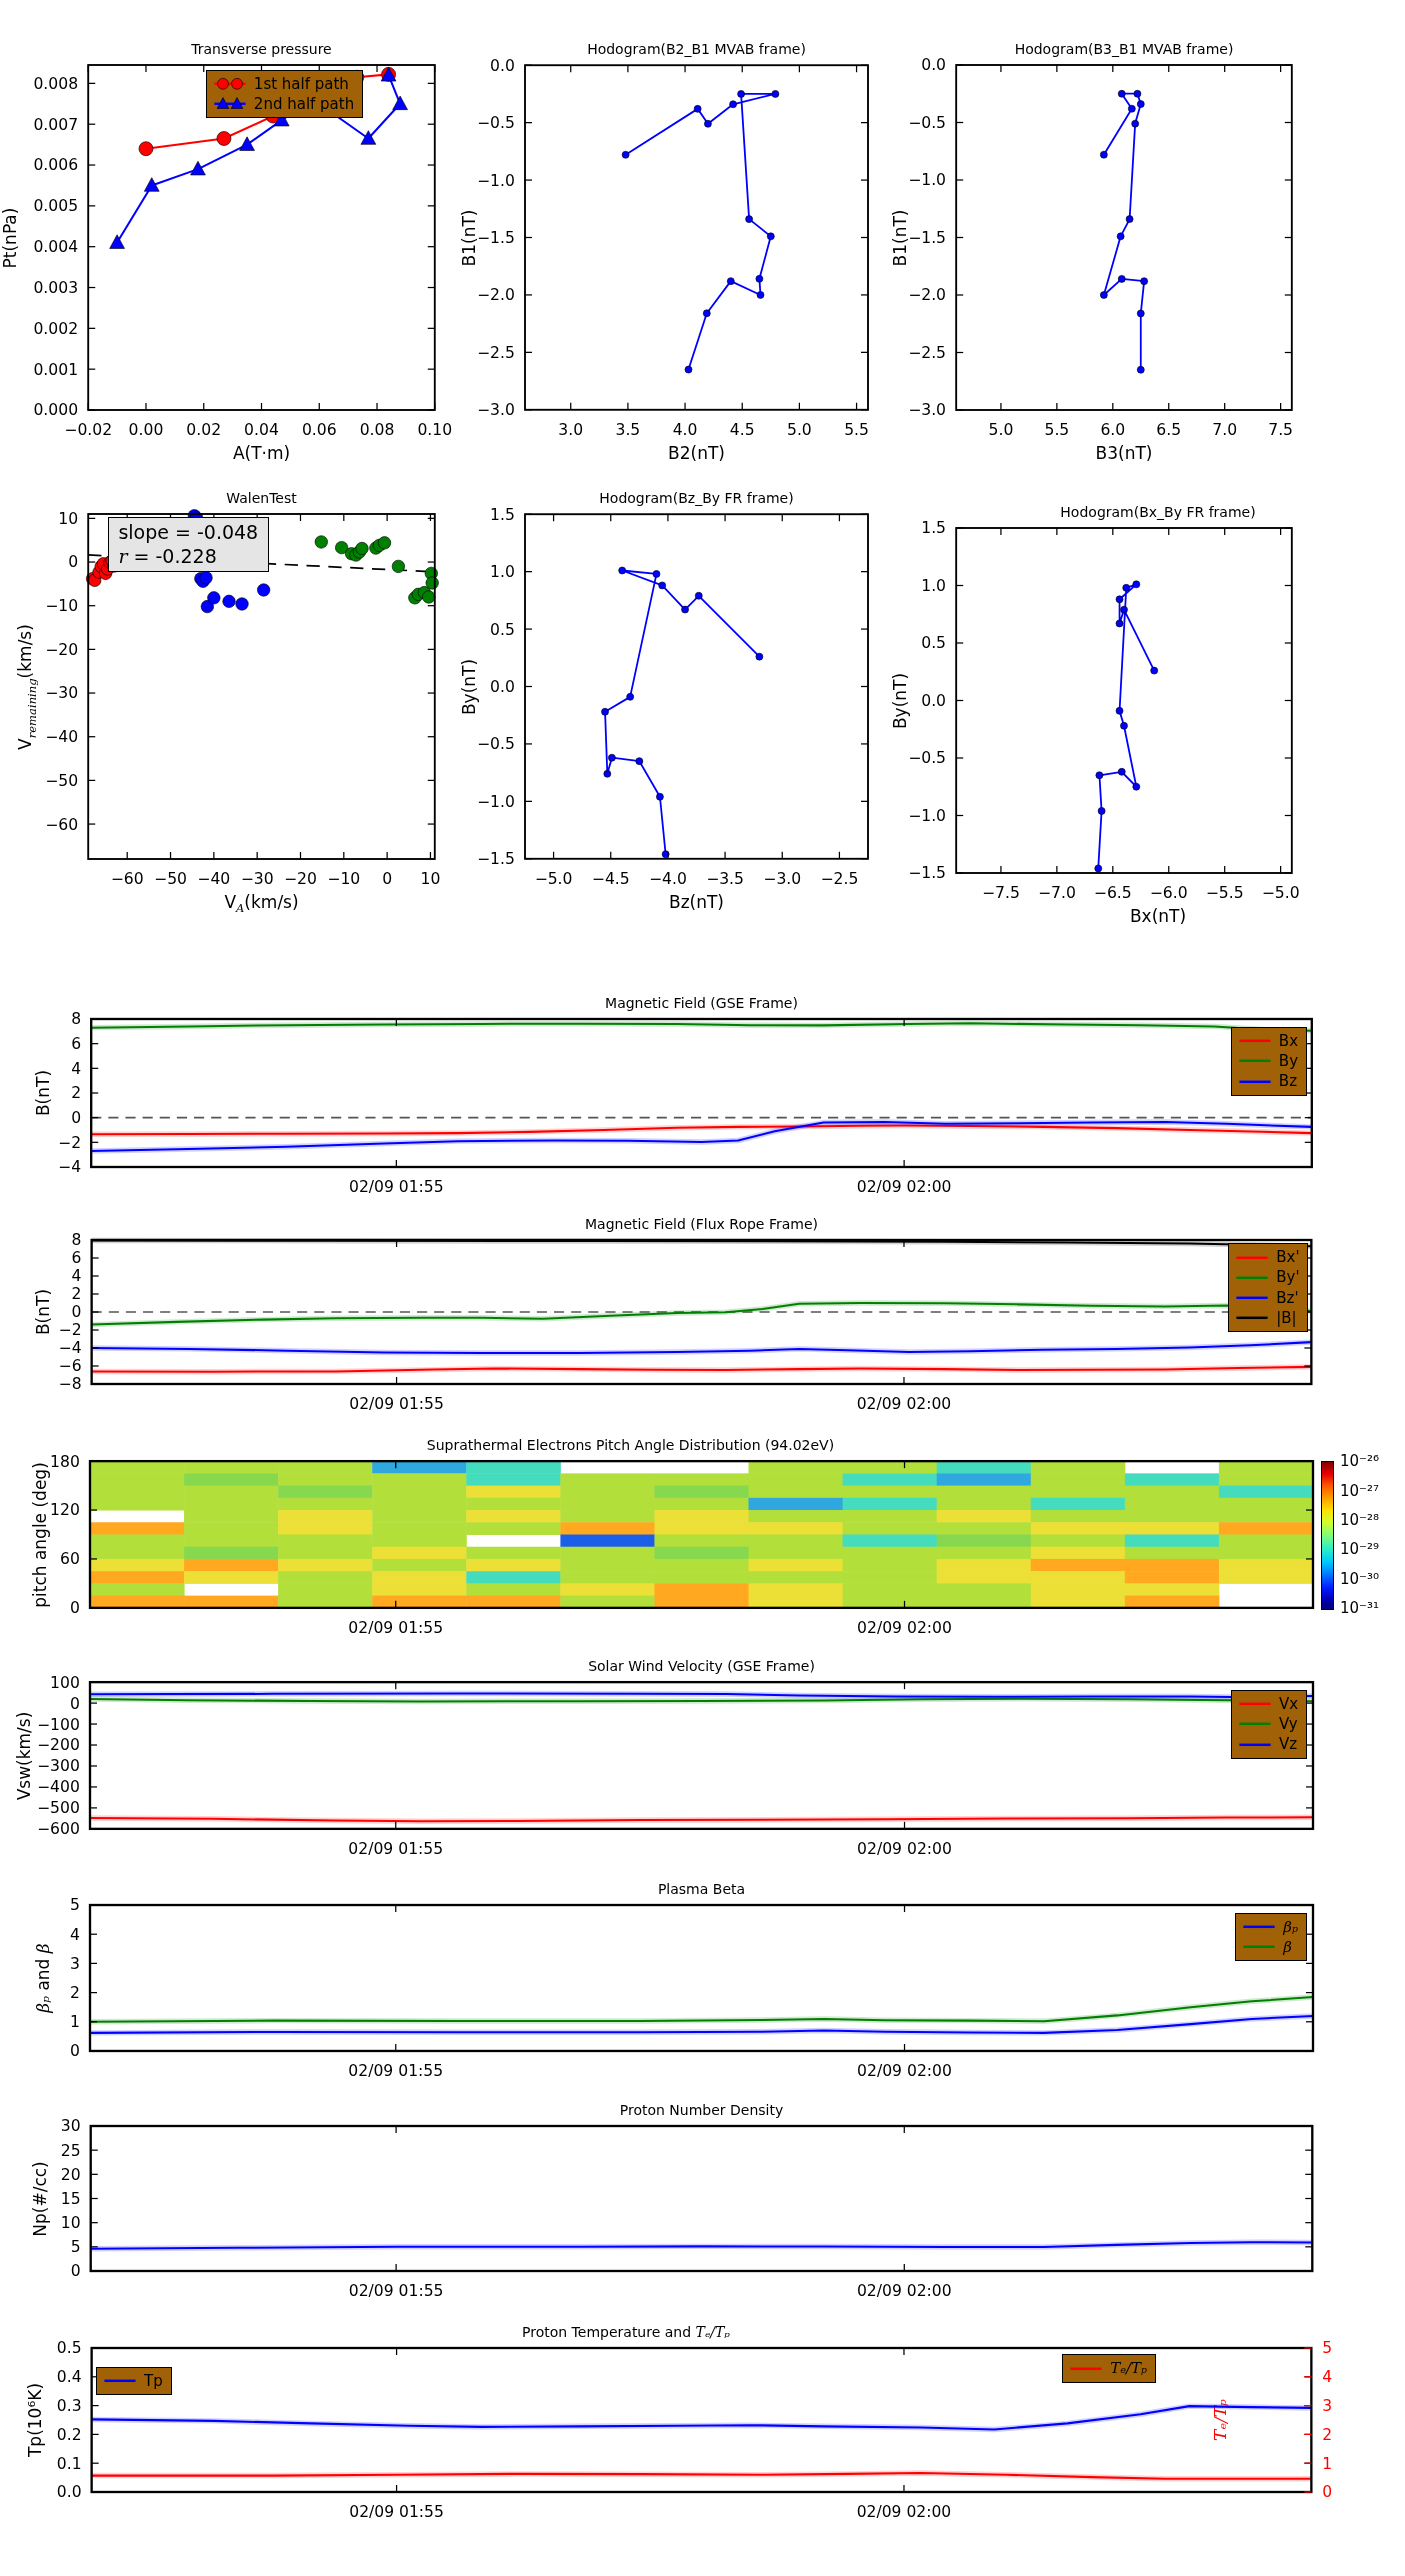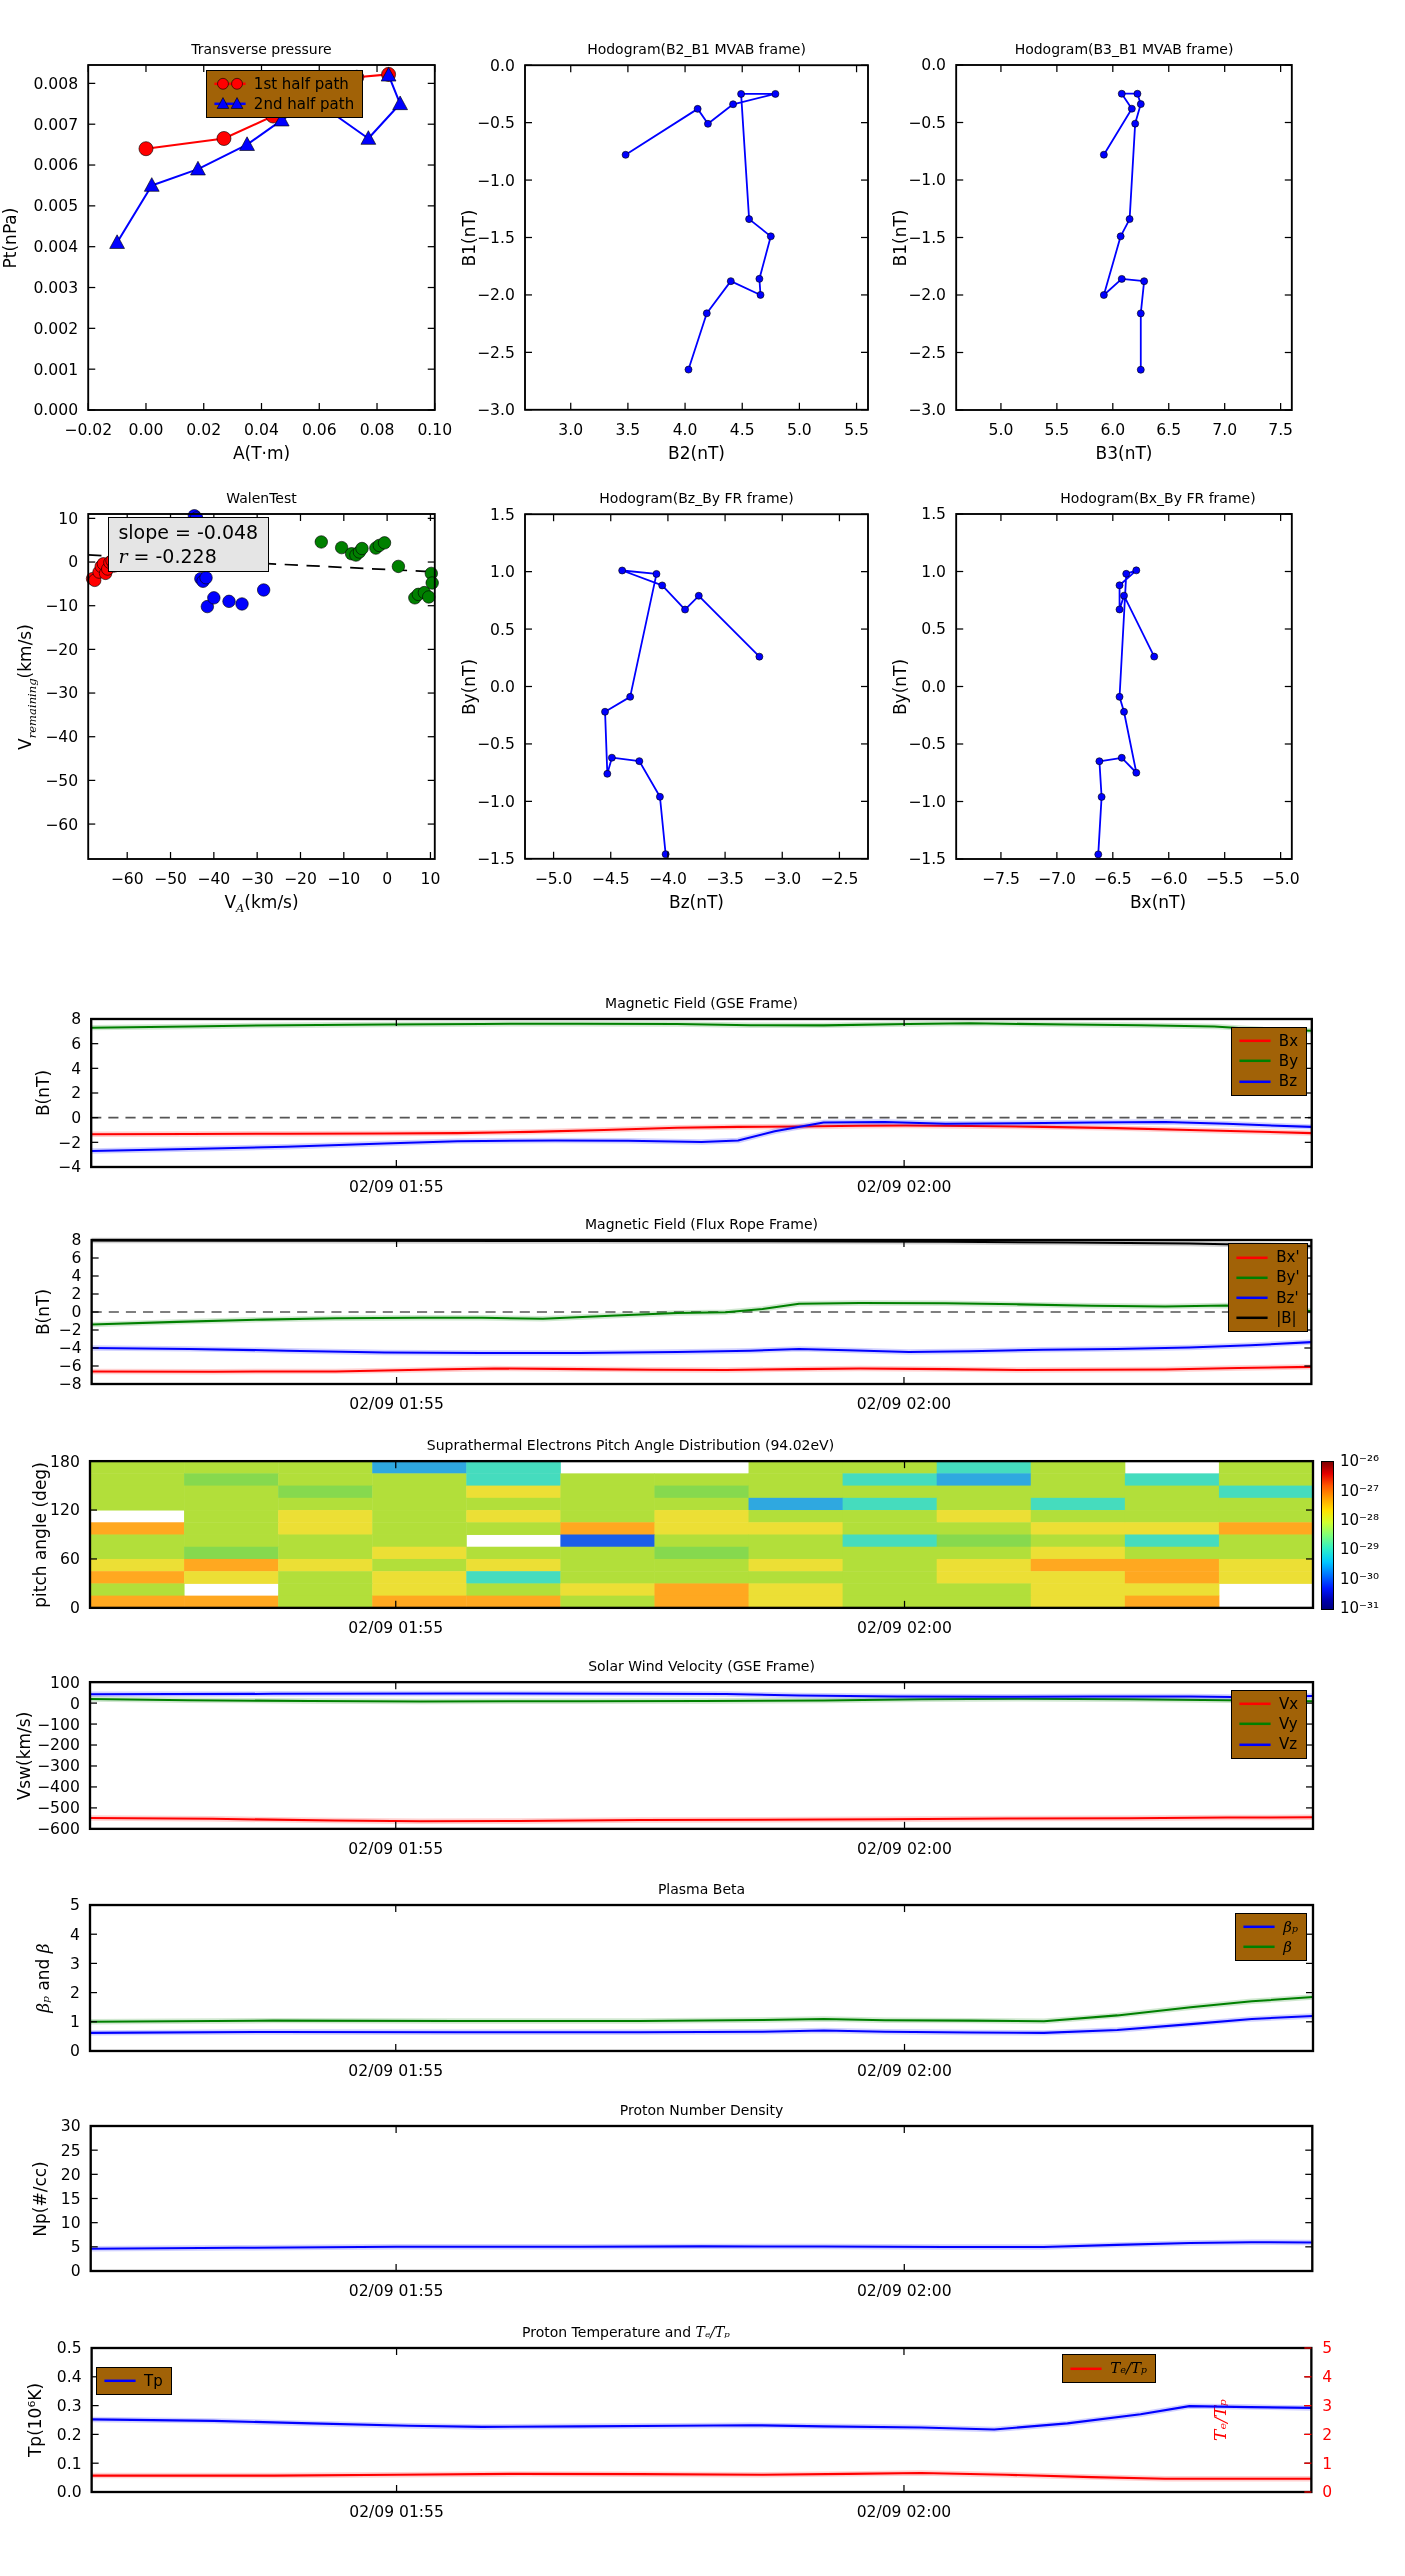--- a/index.html
+++ b/index.html
@@ -421,21 +421,21 @@
           <line x1="0" x2="9" y1="73.66666666666663" y2="73.66666666666663" stroke="#000" stroke-width="1.6"></line>
           <line x1="440" x2="431" y1="73.66666666666663" y2="73.66666666666663" stroke="#000" stroke-width="1.6"></line>
           <text x="-13" y="80.66666666666663" text-anchor="end" font-size="20" fill="#000">1.0</text>
           <line x1="0" x2="9" y1="0" y2="0" stroke="#000" stroke-width="1.6"></line>
           <line x1="440" x2="431" y1="0" y2="0" stroke="#000" stroke-width="1.6"></line>
           <text x="-13" y="7" text-anchor="end" font-size="20" fill="#000">1.5</text>
         </svg>
       </div>
   </div>
 
-  <div class="panel" id="p5" style="left:956px;top:514px;width:404px;height:345px">
+  <div class="panel" id="p5" style="left:956px;top:528px;width:404px;height:345px">
     <div class="ptitle">Hodogram(Bx_By FR frame)</div>
     <div class="ylabel">By(nT)</div>
     <div class="xlabel">Bx(nT)</div>
     <div class="plot">
         <svg width="336" height="345" viewBox="0 0 430 442">
           <polyline points="253.7,182.7 215.0,104.6 209.3,122.3 209.3,91.3 230.8,72.2 217.9,76.6 209.3,234.3 215.0,253.4 230.8,331.5 212.1,312.3 183.5,316.8 186.3,362.4 182.0,436.1" fill="none" stroke="#0000ff" stroke-width="2.3" stroke-linejoin="round"></polyline>
           <circle cx="253.70000000000007" cy="182.69333333333333" r="4.5" fill="#0000ff" stroke="#000" stroke-width="0.8"></circle>
           <circle cx="215" cy="104.60666666666668" r="4.5" fill="#0000ff" stroke="#000" stroke-width="0.8"></circle>
           <circle cx="209.26666666666665" cy="122.28666666666669" r="4.5" fill="#0000ff" stroke="#000" stroke-width="0.8"></circle>
           <circle cx="209.26666666666665" cy="91.34666666666669" r="4.5" fill="#0000ff" stroke="#000" stroke-width="0.8"></circle>

